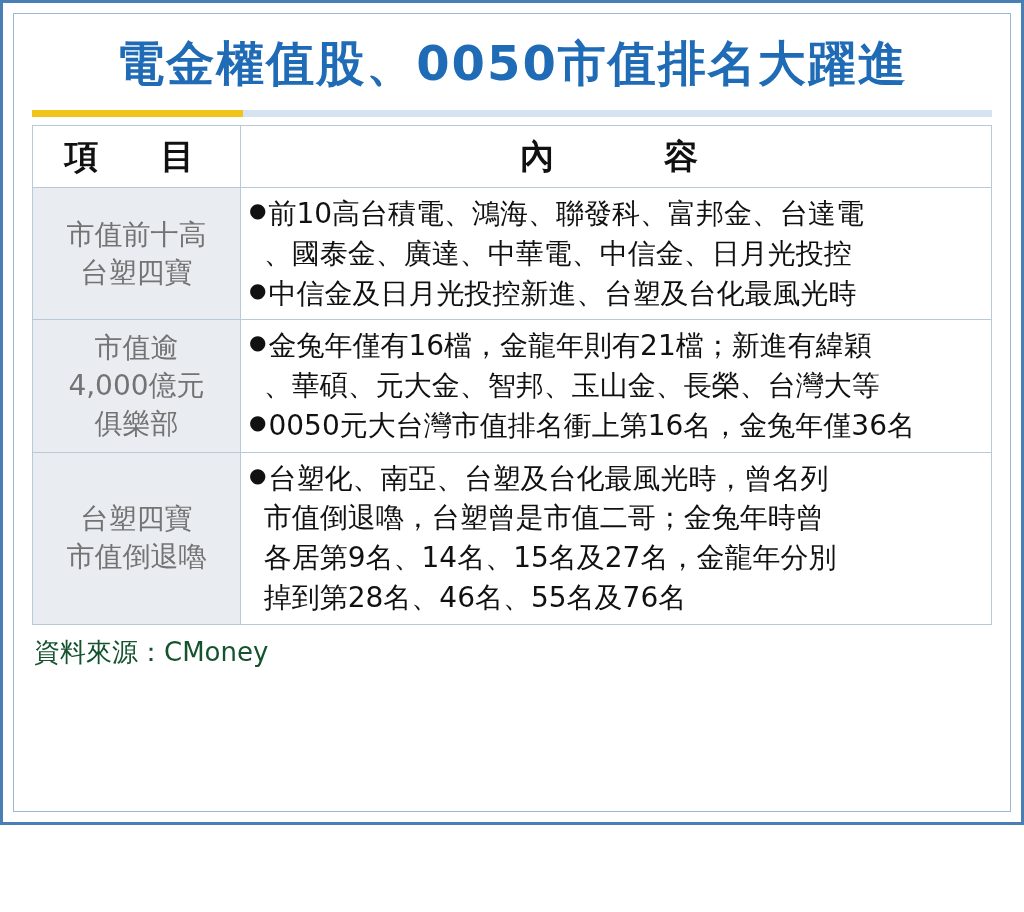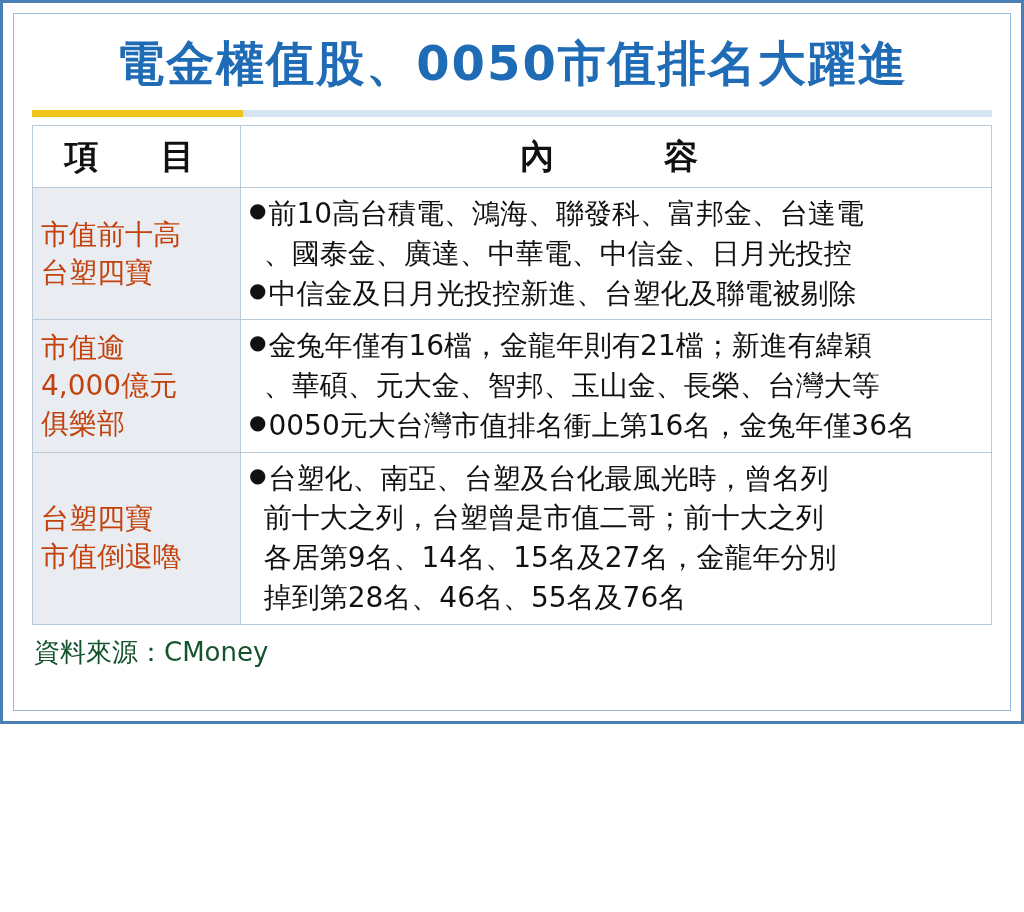--- a/index.html
+++ b/index.html
@@ -9,21 +9,21 @@
   body {
     width: 1024px;
     height: 912px;
     background: #ffffff;
     font-family: "DejaVu Sans", "Liberation Sans", sans-serif;
     overflow: hidden;
   }
   .page {
     position: relative;
     width: 1024px;
-    height: 724px;
+    height: 825px;
     box-sizing: border-box;
     background: #ffffff;
     border: 3px solid #4a7fb5;
     padding: 0;
   }
   .inner {
     position: absolute;
     left: 10px;
     top: 10px;
     right: 10px;
@@ -72,22 +72,23 @@
     font-size: 34px;
     font-weight: bold;
     color: #111111;
     height: 62px;
     letter-spacing: 14px;
     padding-left: 14px;
     margin-left: 15px;
   }
   .item-cell {
     background: #e9edf1;
+    text-align: center;
     font-size: 28px;
-    color: #c2410c;
+    color: #737373;
     line-height: 1.35;
     font-weight: normal;
   }
   .content-cell {
     background: #ffffff;
     text-align: left;
     font-size: 28px;
     color: #111111;
     line-height: 1.42;
   }
@@ -149,21 +150,21 @@
             <div class="bullet-line">
               <span class="bullet-dot">●</span>
               <span class="bullet-text">前10高台積電、鴻海、聯發科、富邦金、台達電</span>
             </div>
             <div class="bullet-line">
               <span class="bullet-dot">&nbsp;&nbsp;</span>
               <span class="bullet-text">、國泰金、廣達、中華電、中信金、日月光投控</span>
             </div>
             <div class="bullet-line">
               <span class="bullet-dot">●</span>
-              <span class="bullet-text">中信金及日月光投控新進、台塑化及聯電被剔除</span>
+              <span class="bullet-text">中信金及日月光投控新進、台塑及台化最風光時</span>
             </div>
           </td>
         </tr>
 
 
         <tr>
           <td class="item-cell">
             <div>市值逾</div>
             <div>4,000億元</div>
             <div>俱樂部</div>
@@ -189,21 +190,21 @@
             <div>台塑四寶</div>
             <div>市值倒退嚕</div>
           </td>
           <td class="content-cell">
             <div class="bullet-line">
               <span class="bullet-dot">●</span>
               <span class="bullet-text">台塑化、南亞、台塑及台化最風光時，曾名列</span>
             </div>
             <div class="bullet-line">
               <span class="bullet-dot">&nbsp;&nbsp;</span>
-              <span class="bullet-text">前十大之列，台塑曾是市值二哥；前十大之列</span>
+              <span class="bullet-text">市值倒退嚕，台塑曾是市值二哥；金兔年時曾</span>
             </div>
             <div class="bullet-line">
               <span class="bullet-dot">&nbsp;&nbsp;</span>
               <span class="bullet-text">各居第9名、14名、15名及27名，金龍年分別</span>
             </div>
             <div class="bullet-line">
               <span class="bullet-dot">&nbsp;&nbsp;</span>
               <span class="bullet-text">掉到第28名、46名、55名及76名</span>
             </div>
           </td>

